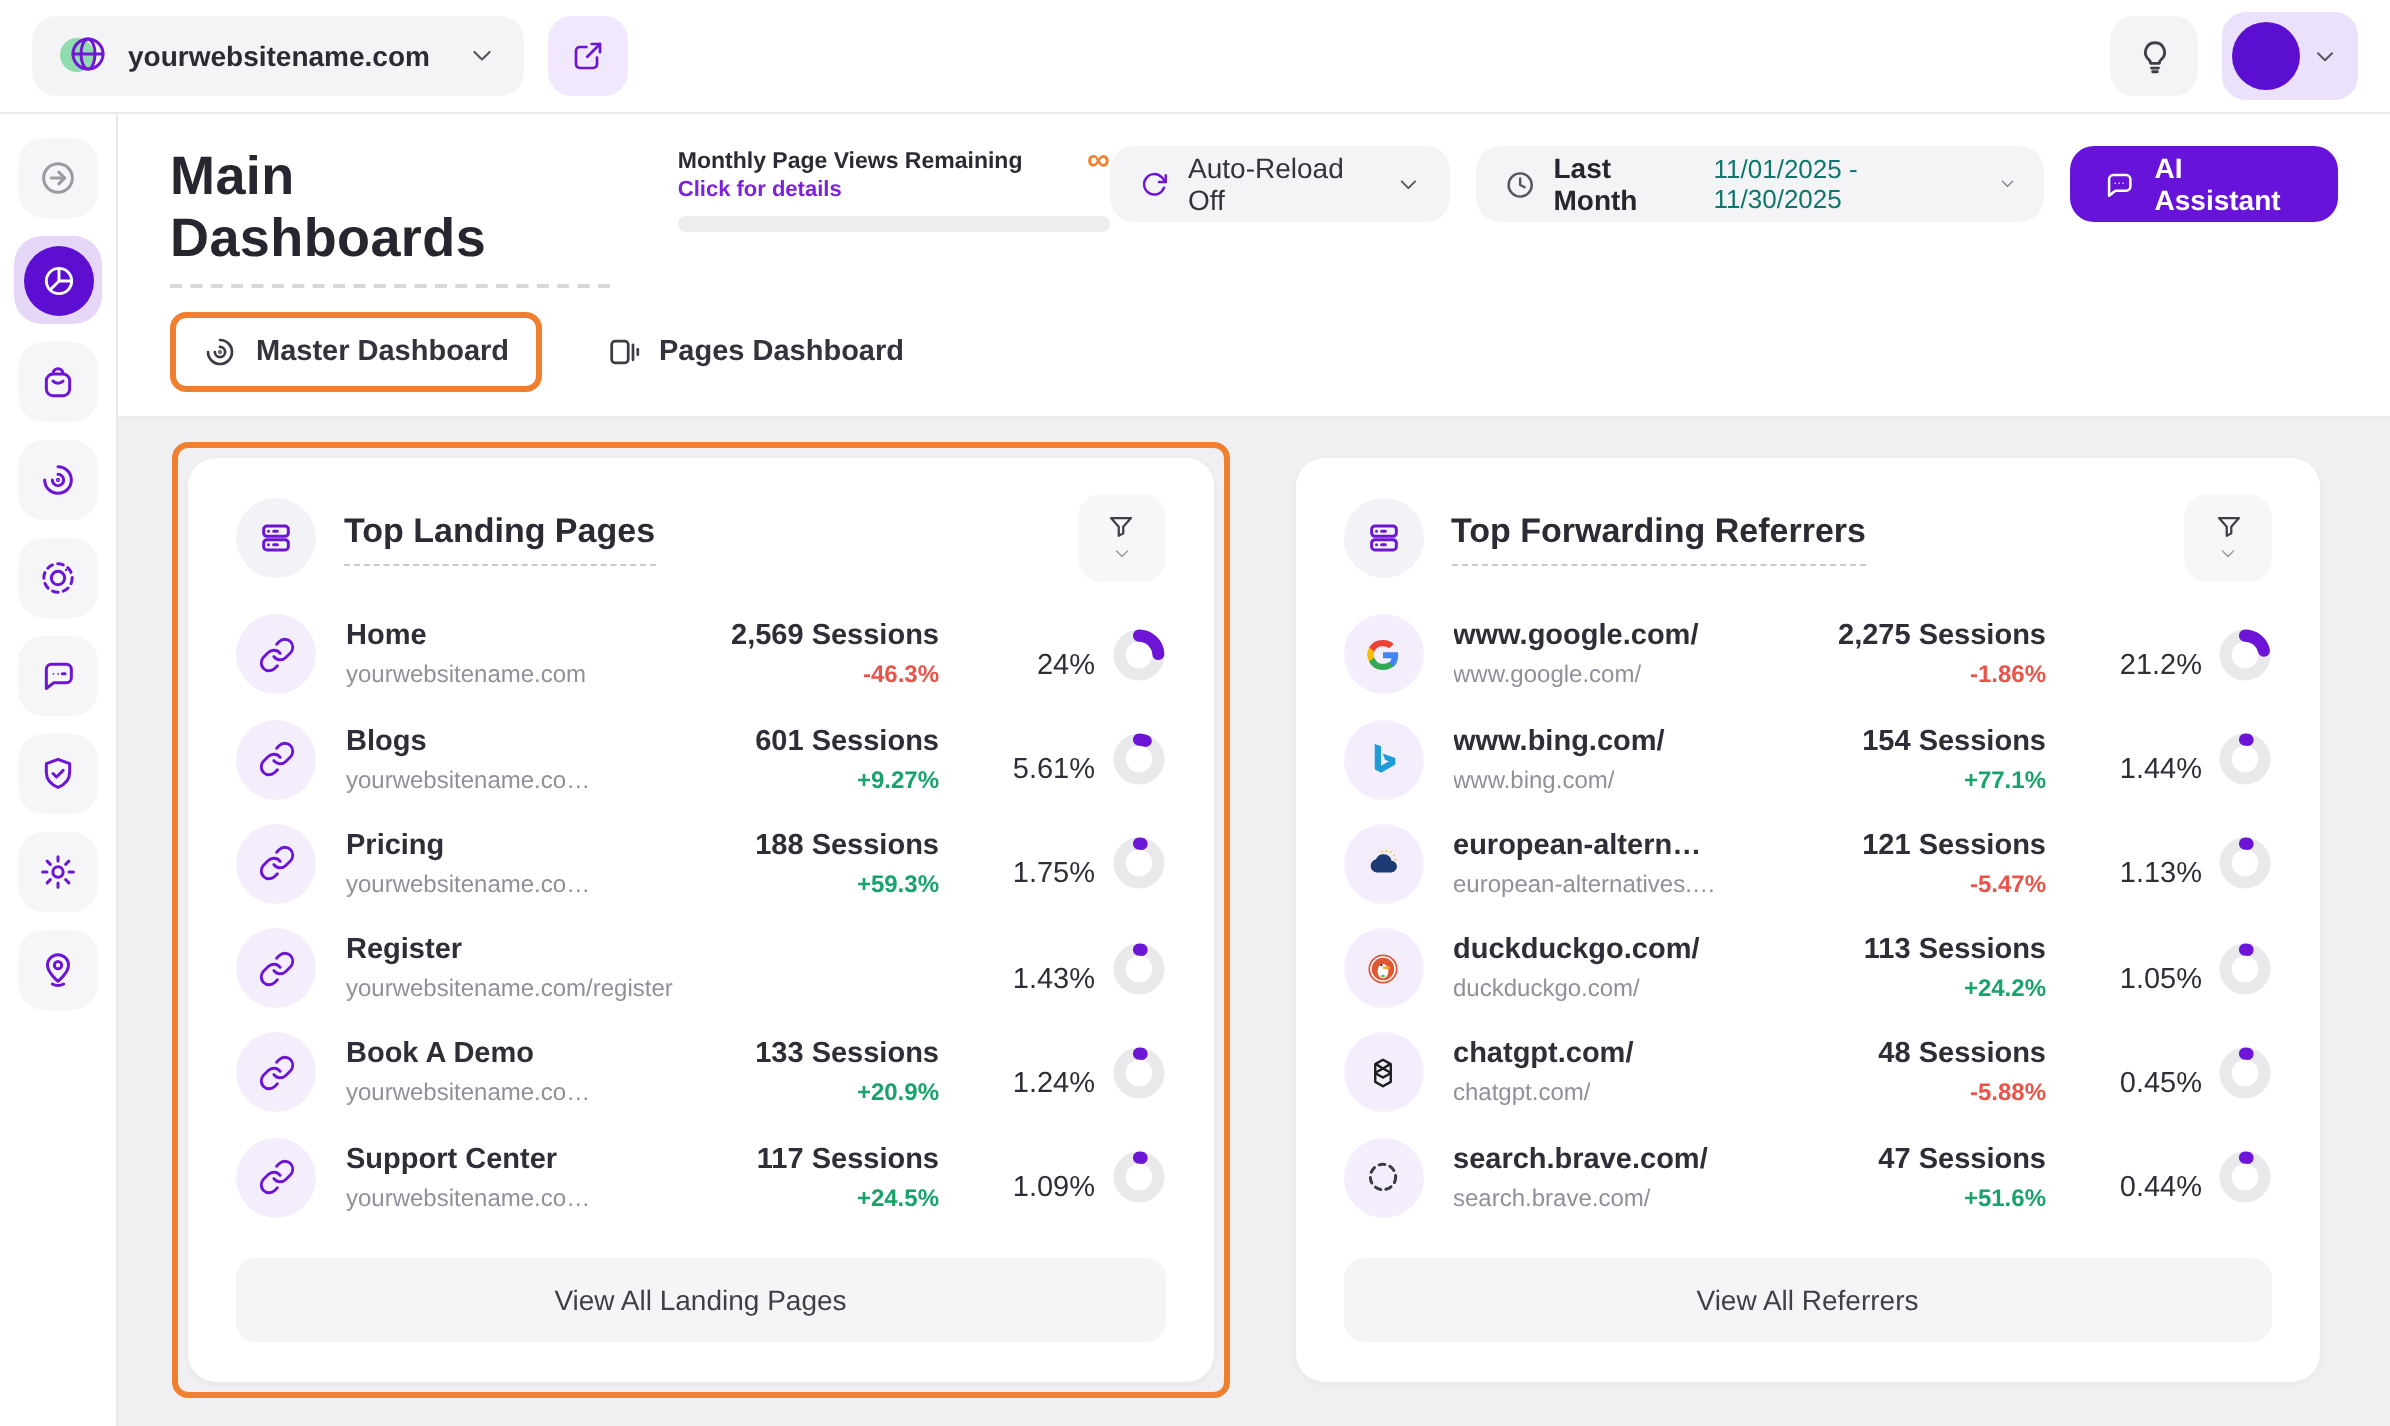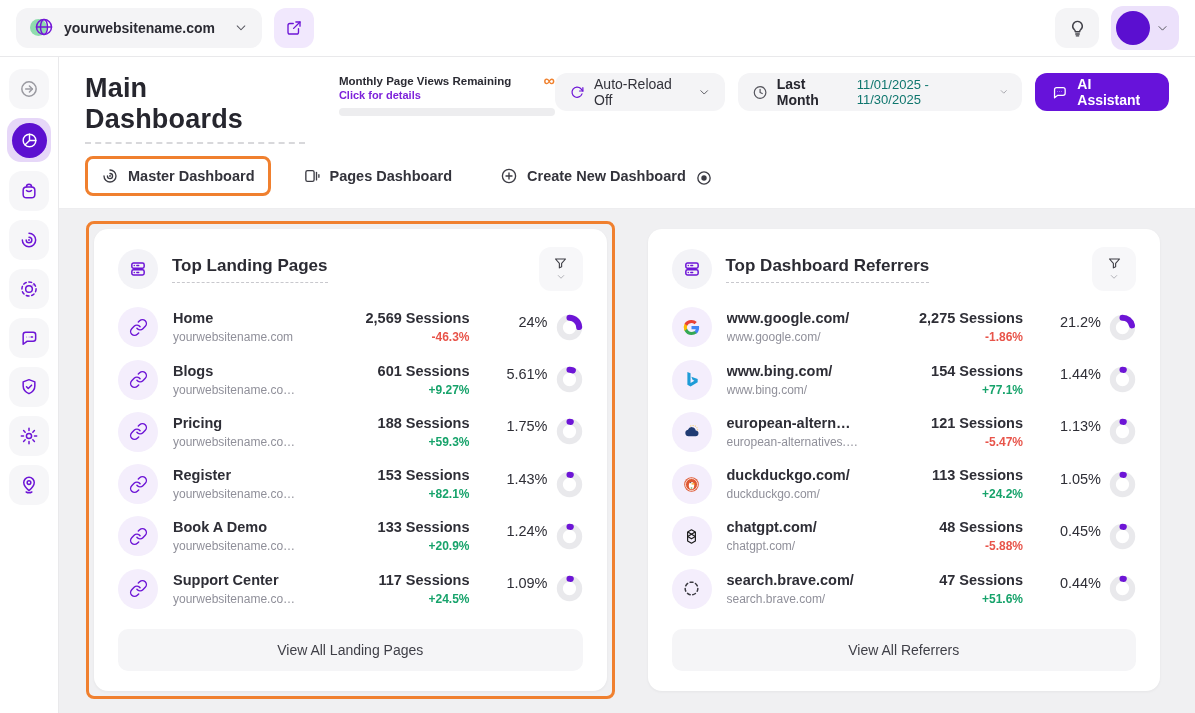--- a/index.html
+++ b/index.html
@@ -103,21 +103,21 @@
   .row-ic svg { width:19px; height:19px; }
   .row-txt { flex:1; min-width:0; }
   .row-title { font-size:14.5px; font-weight:600; color:#2e2e36; white-space:nowrap;
     overflow:hidden; text-overflow:ellipsis; }
   .row-sub { font-size:12px; color:#90909a; margin-top:4px; white-space:nowrap;
     overflow:hidden; text-overflow:ellipsis; }
   .row-mid { width:150px; text-align:right; flex:none; }
   .sess { font-size:14.5px; font-weight:600; color:#2e2e36; white-space:nowrap; }
   .chg { font-size:12px; font-weight:600; margin-top:4px; }
   .chg.pos { color:#17a36b; } .chg.neg { color:#e8544a; }
-  .row-share { width:98px; flex:none; display:flex; align-items:flex-start;
+  .row-share { width:98px; flex:none; display:flex; align-items:flex-end;
     justify-content:flex-end; gap:8px; }
   .pct { font-size:14.5px; color:#2e2e36; }
   .donut { width:27px; height:27px; display:block; }
   .donut svg { display:block; }
   .card-footer { margin-top:8px; background:#f5f5f7; border-radius:10px; height:42px;
     display:flex; align-items:center; justify-content:center; font-size:14px;
     color:#3f3f47; cursor:pointer; }
   svg { display:block; }
 </style>
 </head>
@@ -325,35 +325,20 @@
         <div class="tab">
           <span style="width:18px;height:18px;color:#3c3c44">
               <svg viewBox="0 0 24 24" width="100%" height="100%" fill="none" stroke="currentColor" stroke-width="1.8" stroke-linecap="round" stroke-linejoin="round">
                 <rect x="3.8" y="4.8" width="11" height="14.4" rx="2.2"></rect>
                 <path d="M18 7.2v10"></path>
                 <path d="M21.2 10.2v3.6"></path>
               </svg>
             </span>
           <span class="tab-label">Pages Dashboard</span>
         </div>
-        <div class="tab">
-          <span class="plus" style="width:18px;height:18px;color:#f0822f">
-              <svg viewBox="0 0 24 24" width="100%" height="100%" fill="none" stroke="currentColor" stroke-width="1.8" stroke-linecap="round" stroke-linejoin="round">
-                <circle cx="12" cy="12" r="8.8"></circle>
-                <path d="M12 8v8M8 12h8"></path>
-              </svg>
-            </span>
-          <span class="tab-label">Create New Dashboard</span>
-          <span class="trail">
-              <svg viewBox="0 0 24 24" width="100%" height="100%" fill="none" stroke="currentColor" stroke-width="1.8" stroke-linecap="round" stroke-linejoin="round">
-                <circle cx="12" cy="12" r="8.2"></circle>
-                <circle cx="12" cy="12" r="3.6" fill="currentColor" stroke="none"></circle>
-              </svg>
-            </span>
-        </div>
       </div>
     </div>
 
     <div class="content">
 
       <div class="card-wrap highlight">
         <div class="card">
           <div class="card-head">
             <span class="head-ic">
                 <span>
@@ -471,24 +456,20 @@
                     <svg viewBox="0 0 24 24" width="100%" height="100%" fill="none" stroke="currentColor" stroke-width="1.8" stroke-linecap="round" stroke-linejoin="round">
                       <path d="M10 13a5 5 0 0 0 7.54.54l3-3a5 5 0 0 0-7.07-7.07l-1.72 1.71"></path>
                       <path d="M14 11a5 5 0 0 0-7.54-.54l-3 3a5 5 0 0 0 7.07 7.07l1.71-1.71"></path>
                     </svg>
                   </span>
                 </span>
                 <div class="row-txt">
                   <div class="row-title">Register</div>
                   <div class="row-sub">yourwebsitename.com/register</div>
                 </div>
-                <div class="row-mid">
-                  <div class="sess">153 Sessions</div>
-                  <div class="chg pos">+82.1%</div>
-                </div>
                 <div class="row-share">
                   <span class="pct">1.43%</span>
                   <span class="donut">
                     <svg viewBox="0 0 24 24" width="100%" height="100%">
                       <circle cx="12" cy="12" r="8.6" fill="none" stroke="#e9e9ec" stroke-width="5.4"></circle>
                       <circle cx="12" cy="12" r="8.6" fill="none" stroke="#6d15d6" stroke-width="5.4" stroke-linecap="round" stroke-dasharray="1.2 54.03539364174444" transform="rotate(-90 12 12)"></circle>
                     </svg>
                   </span>
                 </div>
               </div>
@@ -559,21 +540,21 @@
             <span class="head-ic">
                 <span>
                   <svg viewBox="0 0 24 24" width="100%" height="100%" fill="none" stroke="currentColor" stroke-width="1.8" stroke-linecap="round" stroke-linejoin="round">
                     <rect x="4.6" y="4.8" width="14.8" height="6.2" rx="2"></rect>
                     <rect x="4.6" y="13" width="14.8" height="6.2" rx="2"></rect>
                     <path d="M7.5 7.9h.01M7.5 16.1h.01"></path>
                     <path d="M10.6 7.9h2.2M10.6 16.1h2.2"></path>
                   </svg>
                 </span>
               </span>
-            <span class="card-title">Top Dashboard Referrers</span>
+            <span class="card-title">Top Forwarding Referrers</span>
             <span class="filter-btn">
               <span class="funnel">
                   <svg viewBox="0 0 24 24" width="100%" height="100%" fill="none" stroke="currentColor" stroke-width="1.8" stroke-linecap="round" stroke-linejoin="round">
                     <path d="M4 4.8h16l-6.2 7v5.3l-3.6 1.9v-7.2L4 4.8z"></path>
                   </svg>
                 </span>
               <span class="chev">
                   <svg viewBox="0 0 24 24" width="100%" height="100%" fill="none" stroke="currentColor" stroke-width="1.8" stroke-linecap="round" stroke-linejoin="round">
                     <polyline points="5.5 8.5 12 15 18.5 8.5"></polyline>
                   </svg>

